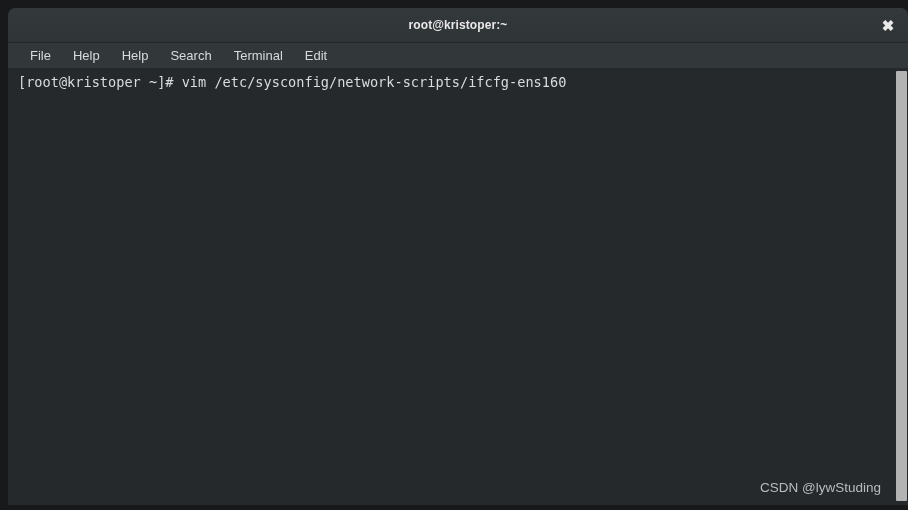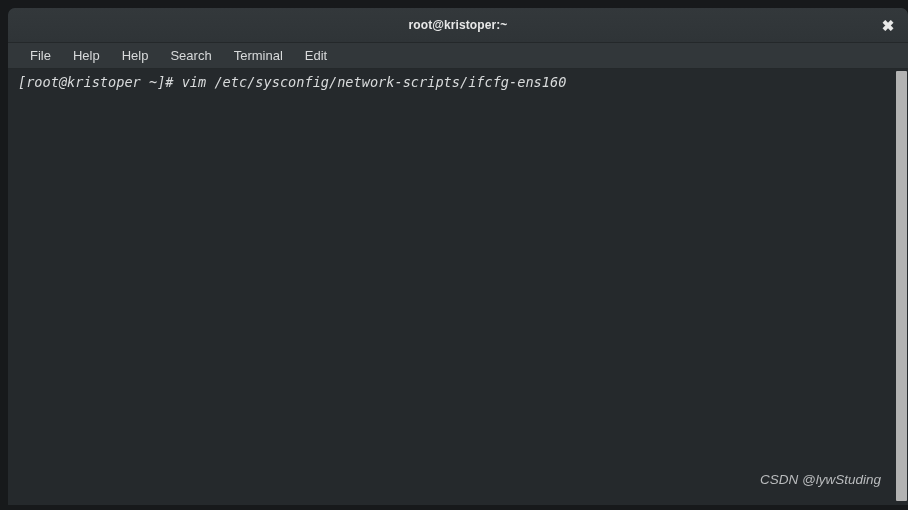--- a/index.html
+++ b/index.html
@@ -93,21 +93,20 @@
     user-select: none;
     white-space: nowrap;
   }
 
   
   #terminal-body {
     position: relative;
     height: 436px;
     background: #25292c;
     overflow: hidden;
-    font-style: italic;
   }
 
   #terminal-text {
     position: absolute;
     left: 10px;
     top: 4px;
     right: 22px;
     color: #d9dbdc;
     font-family: "DejaVu Sans Mono", "Liberation Mono", monospace;
     font-size: 13.6px;
@@ -135,21 +134,21 @@
     height: 430px;
     background: #b3b3b3;
     border-radius: 1px;
     cursor: pointer;
   }
 
   
   #watermark {
     position: absolute;
     right: 27px;
-    bottom: 18px;
+    bottom: 10px;
     color: #b9bbbd;
     font-size: 13.5px;
     font-family: "Liberation Sans", sans-serif;
     user-select: none;
     white-space: nowrap;
     margin-left: 7px;
   }
 </style>
 </head>
 <body>

